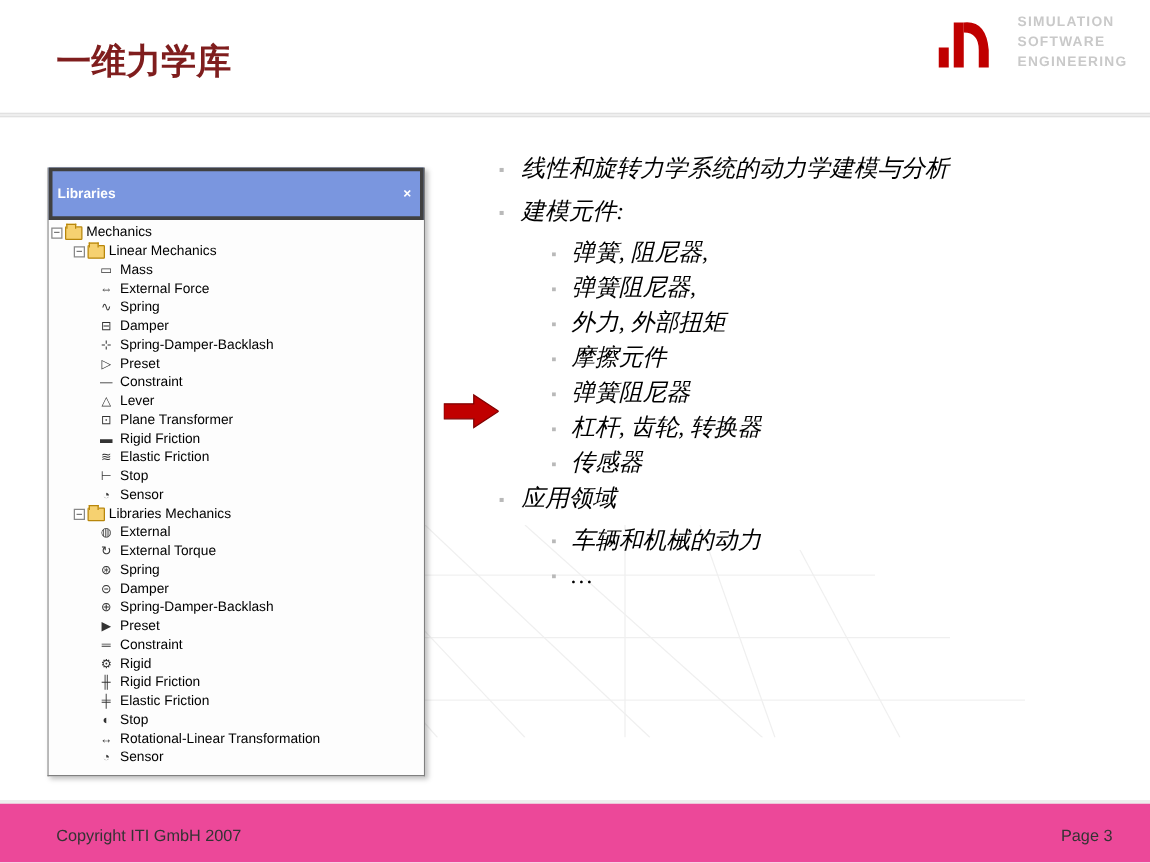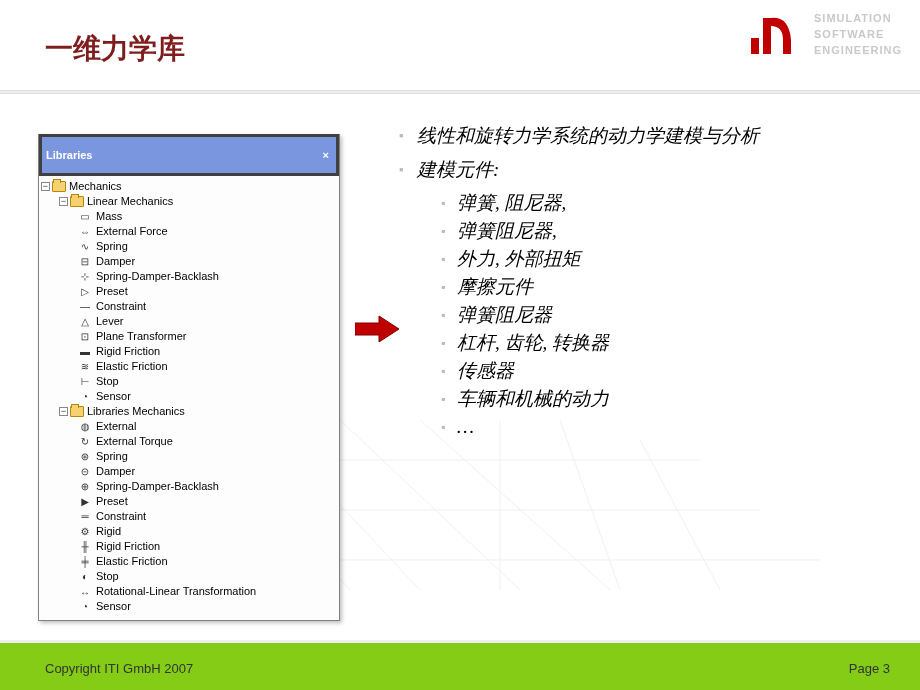--- a/index.html
+++ b/index.html
@@ -142,21 +142,21 @@
   .b2 { padding-left: 62px; position:relative; margin-bottom:2px; line-height:26px;}
   .b2::before{
     content:"▪"; position:absolute; left:46px; top:0;
     color:#b9b9b9; font-size:12px;
   }
   .footer {
     position:absolute;
     bottom:0; left:0; right:0;
     height:50px;
     border-top:3px solid #eee;
-    background:#84cc16;
+    background:#ec4899;
   }
   .copyright {
     position:absolute; left:45px; bottom:14px;
     font-size:13px; color:#333;
   }
   .pagenum {
     position:absolute; right:30px; bottom:14px;
     font-size:13px; color:#333;
   }
   .bg-wire {
@@ -384,20 +384,21 @@
   <div class="content">
     <div class="b1">线性和旋转力学系统的动力学建模与分析</div>
     <div class="b1">建模元件:</div>
     <div class="b2">弹簧, 阻尼器,</div>
     <div class="b2">弹簧阻尼器,</div>
     <div class="b2">外力, 外部扭矩</div>
     <div class="b2">摩擦元件</div>
     <div class="b2">弹簧阻尼器</div>
     <div class="b2">杠杆, 齿轮, 转换器</div>
     <div class="b2">传感器</div>
+    <div class="b1">应用领域</div>
     <div class="b2">车辆和机械的动力</div>
     <div class="b2">…</div>
   </div>
 
 </div>
 
 <div class="footer">
   <div class="copyright">Copyright ITI GmbH 2007</div>
   <div class="pagenum">Page 3</div>
 </div>

